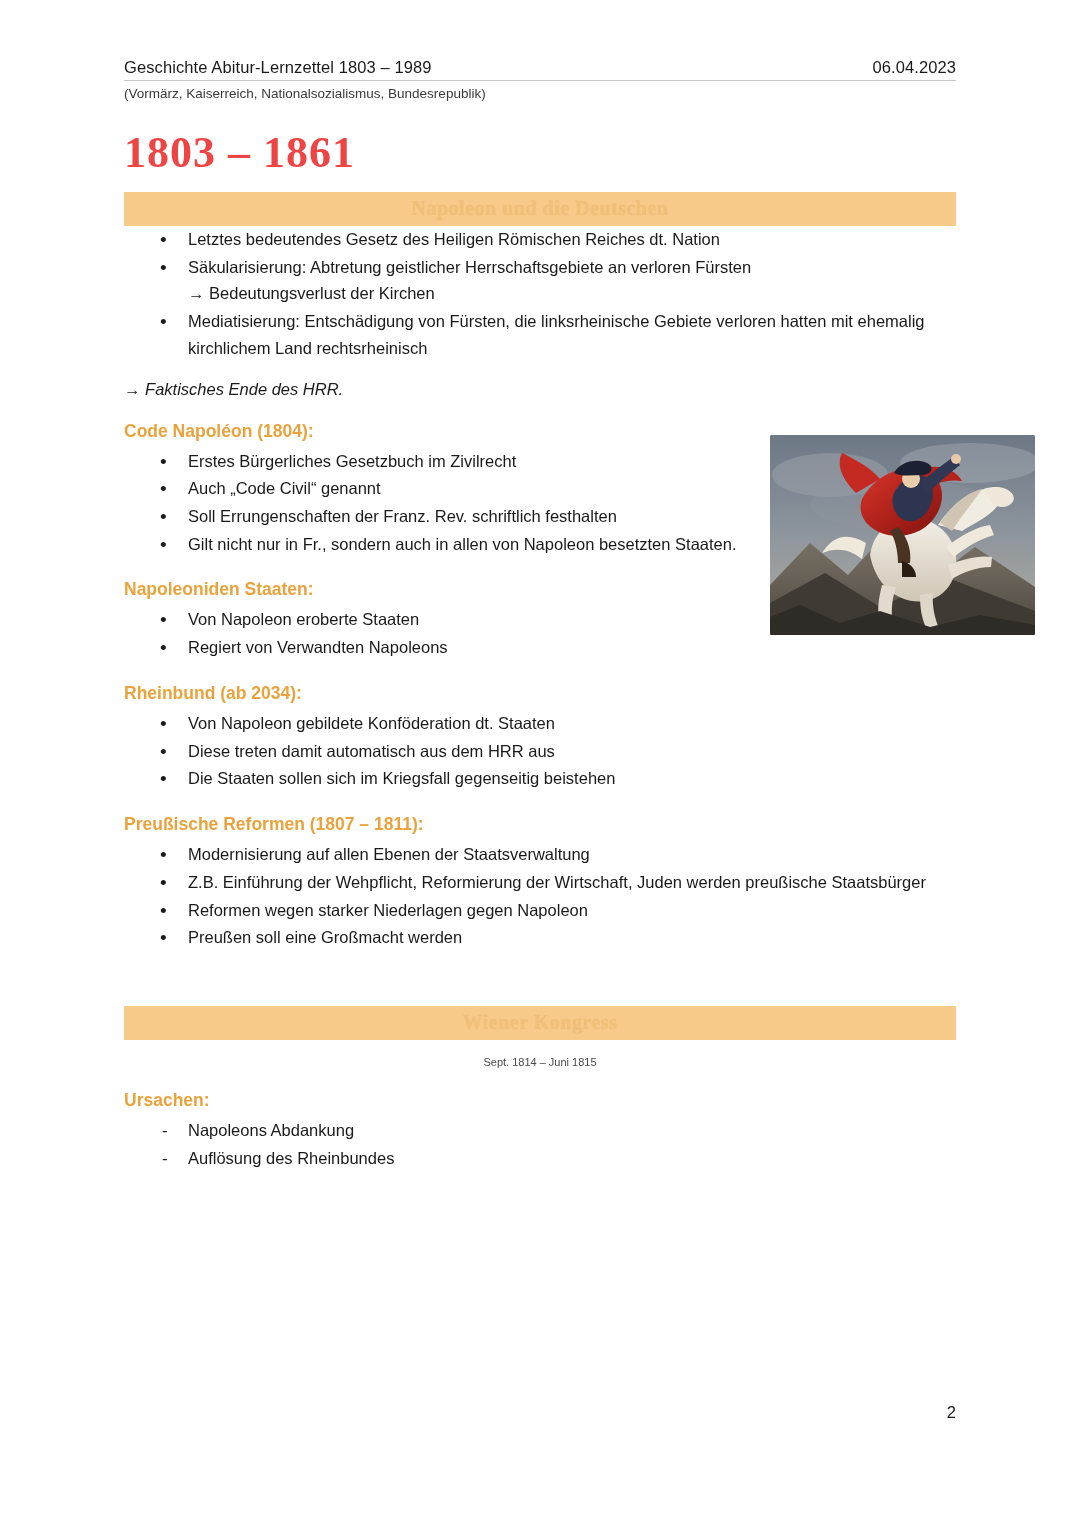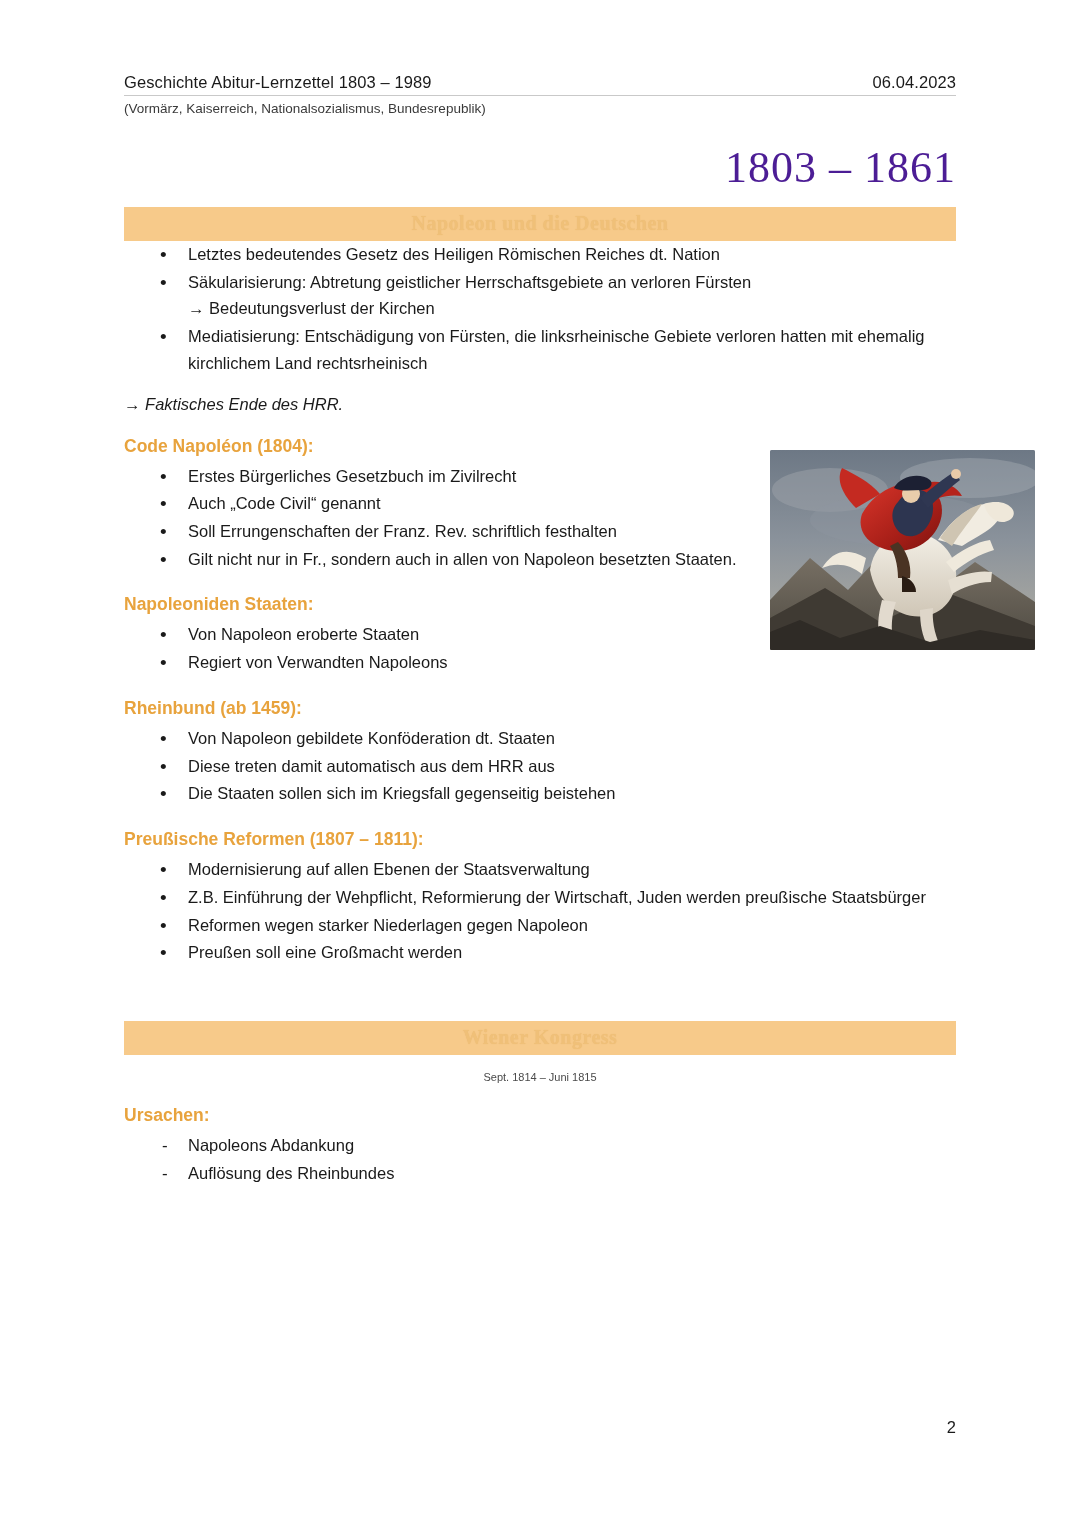--- a/index.html
+++ b/index.html
@@ -10,21 +10,21 @@
   body {
     width: 1080px;
     height: 1527px;
     font-family: "Liberation Sans", sans-serif;
     color: #1a1a1a;
     position: relative;
     overflow: hidden;
   }
   .page {
     position: absolute;
-    left: 0; top: 15px;
+    left: 0; top: 0;
     width: 1080px;
     height: 1510px;
     padding: 0;
     box-sizing: border-box;
   }
   .content {
     position: absolute;
     left: 124px;
     top: 58px;
     width: 832px;
@@ -46,25 +46,25 @@
   }
   .hdr-rule {
     border: none;
     border-top: 1px solid #c9c9c9;
     margin: 3px 0 0 0;
     width: 100%;
   }
 
   
   .doc-title {
-    text-align: right;
+    text-align: left;
     font-family: "Liberation Serif", serif;
     font-size: 44px;
-    font-weight: normal;
-    color: #4c1d95;
+    font-weight: bold;
+    color: #ef4444;
     margin-top: 26px;
     letter-spacing: 1px;
   }
 
   
   .banner {
     background: #f7ca8a;
     color: #f0c078;
     text-align: center;
     font-family: "Liberation Serif", serif;
@@ -191,21 +191,21 @@
       <li><span>Soll Errungenschaften der Franz. Rev. schriftlich festhalten</span></li>
       <li style="max-width:560px"><span>Gilt nicht nur in Fr., sondern auch in allen von Napoleon besetzten Staaten.</span></li>
     </ul>
 
     <h3 class="sec">Napoleoniden Staaten:</h3>
     <ul class="bullets">
       <li><span>Von Napoleon eroberte Staaten</span></li>
       <li><span>Regiert von Verwandten Napoleons</span></li>
     </ul>
 
-    <h3 class="sec">Rheinbund (ab 1459):</h3>
+    <h3 class="sec">Rheinbund (ab 2034):</h3>
     <ul class="bullets">
       <li><span>Von Napoleon gebildete Konföderation dt. Staaten</span></li>
       <li><span>Diese treten damit automatisch aus dem HRR aus</span></li>
       <li><span>Die Staaten sollen sich im Kriegsfall gegenseitig beistehen</span></li>
     </ul>
 
     <h3 class="sec">Preußische Reformen (1807 – 1811):</h3>
     <ul class="bullets">
       <li><span>Modernisierung auf allen Ebenen der Staatsverwaltung</span></li>
       <li><span>Z.B. Einführung der Wehpflicht, Reformierung der Wirtschaft, Juden werden preußische Staatsbürger</span></li>

